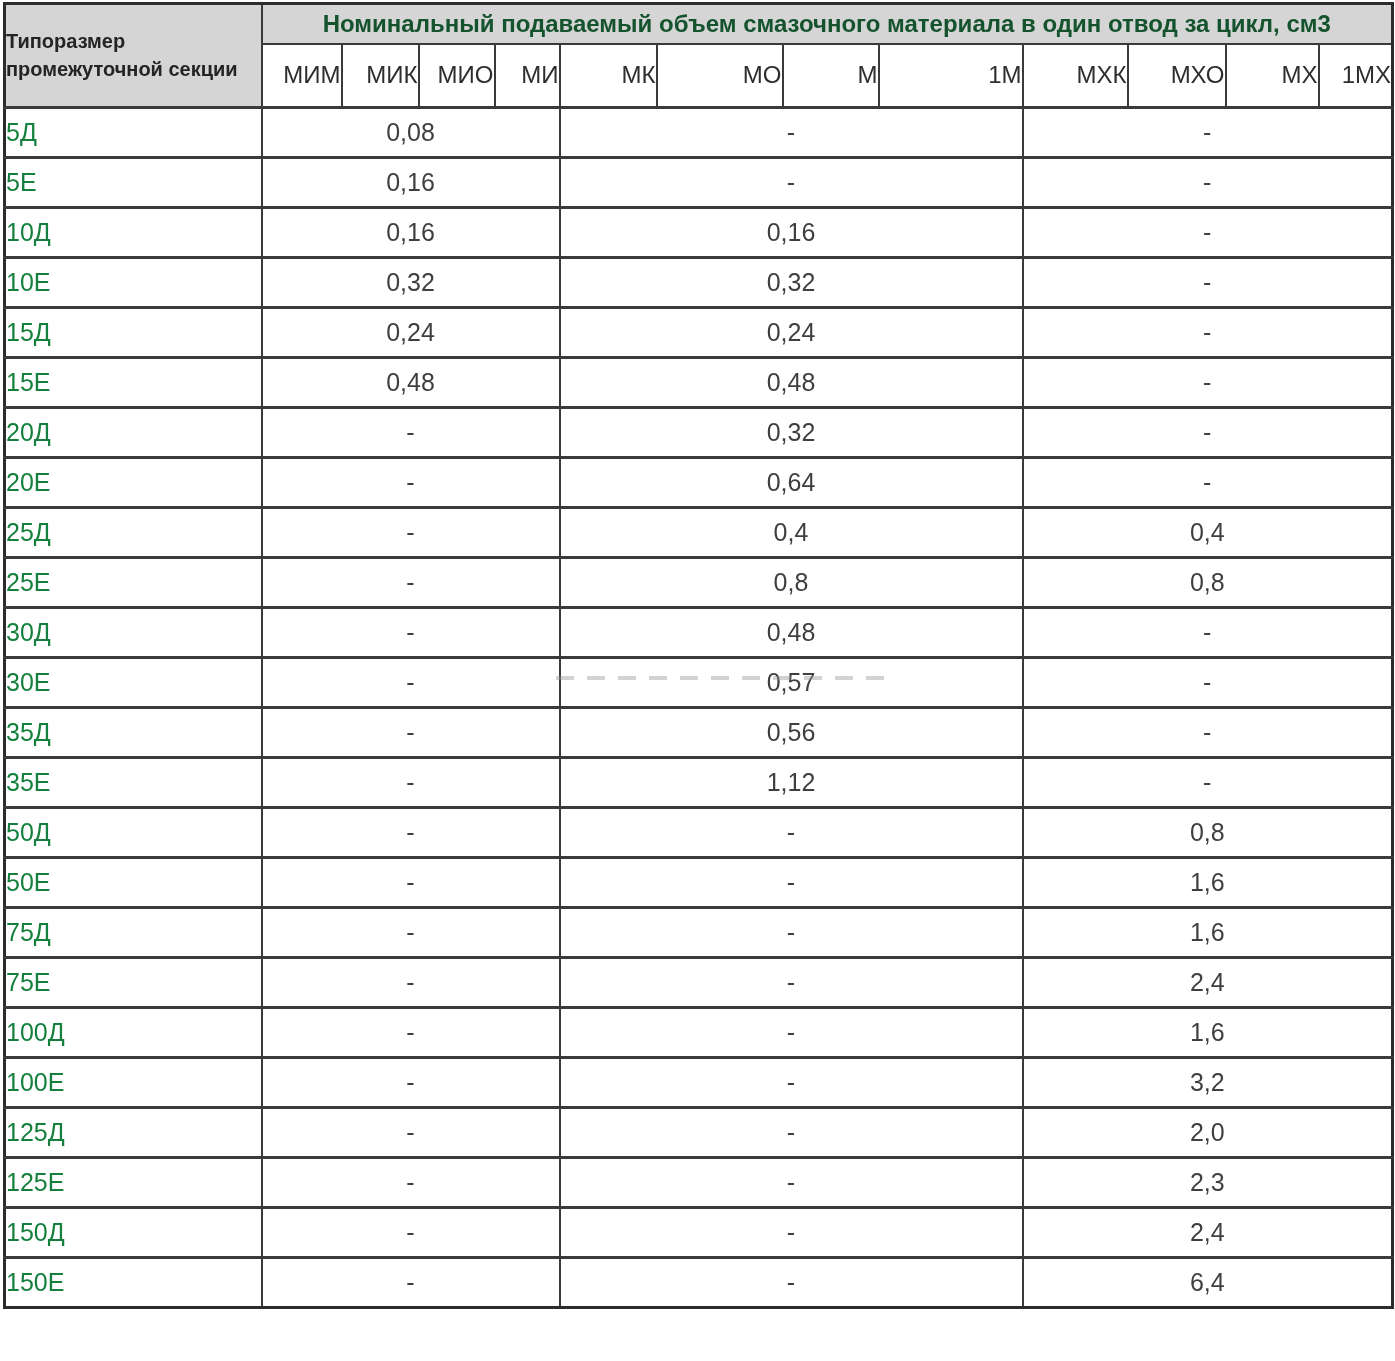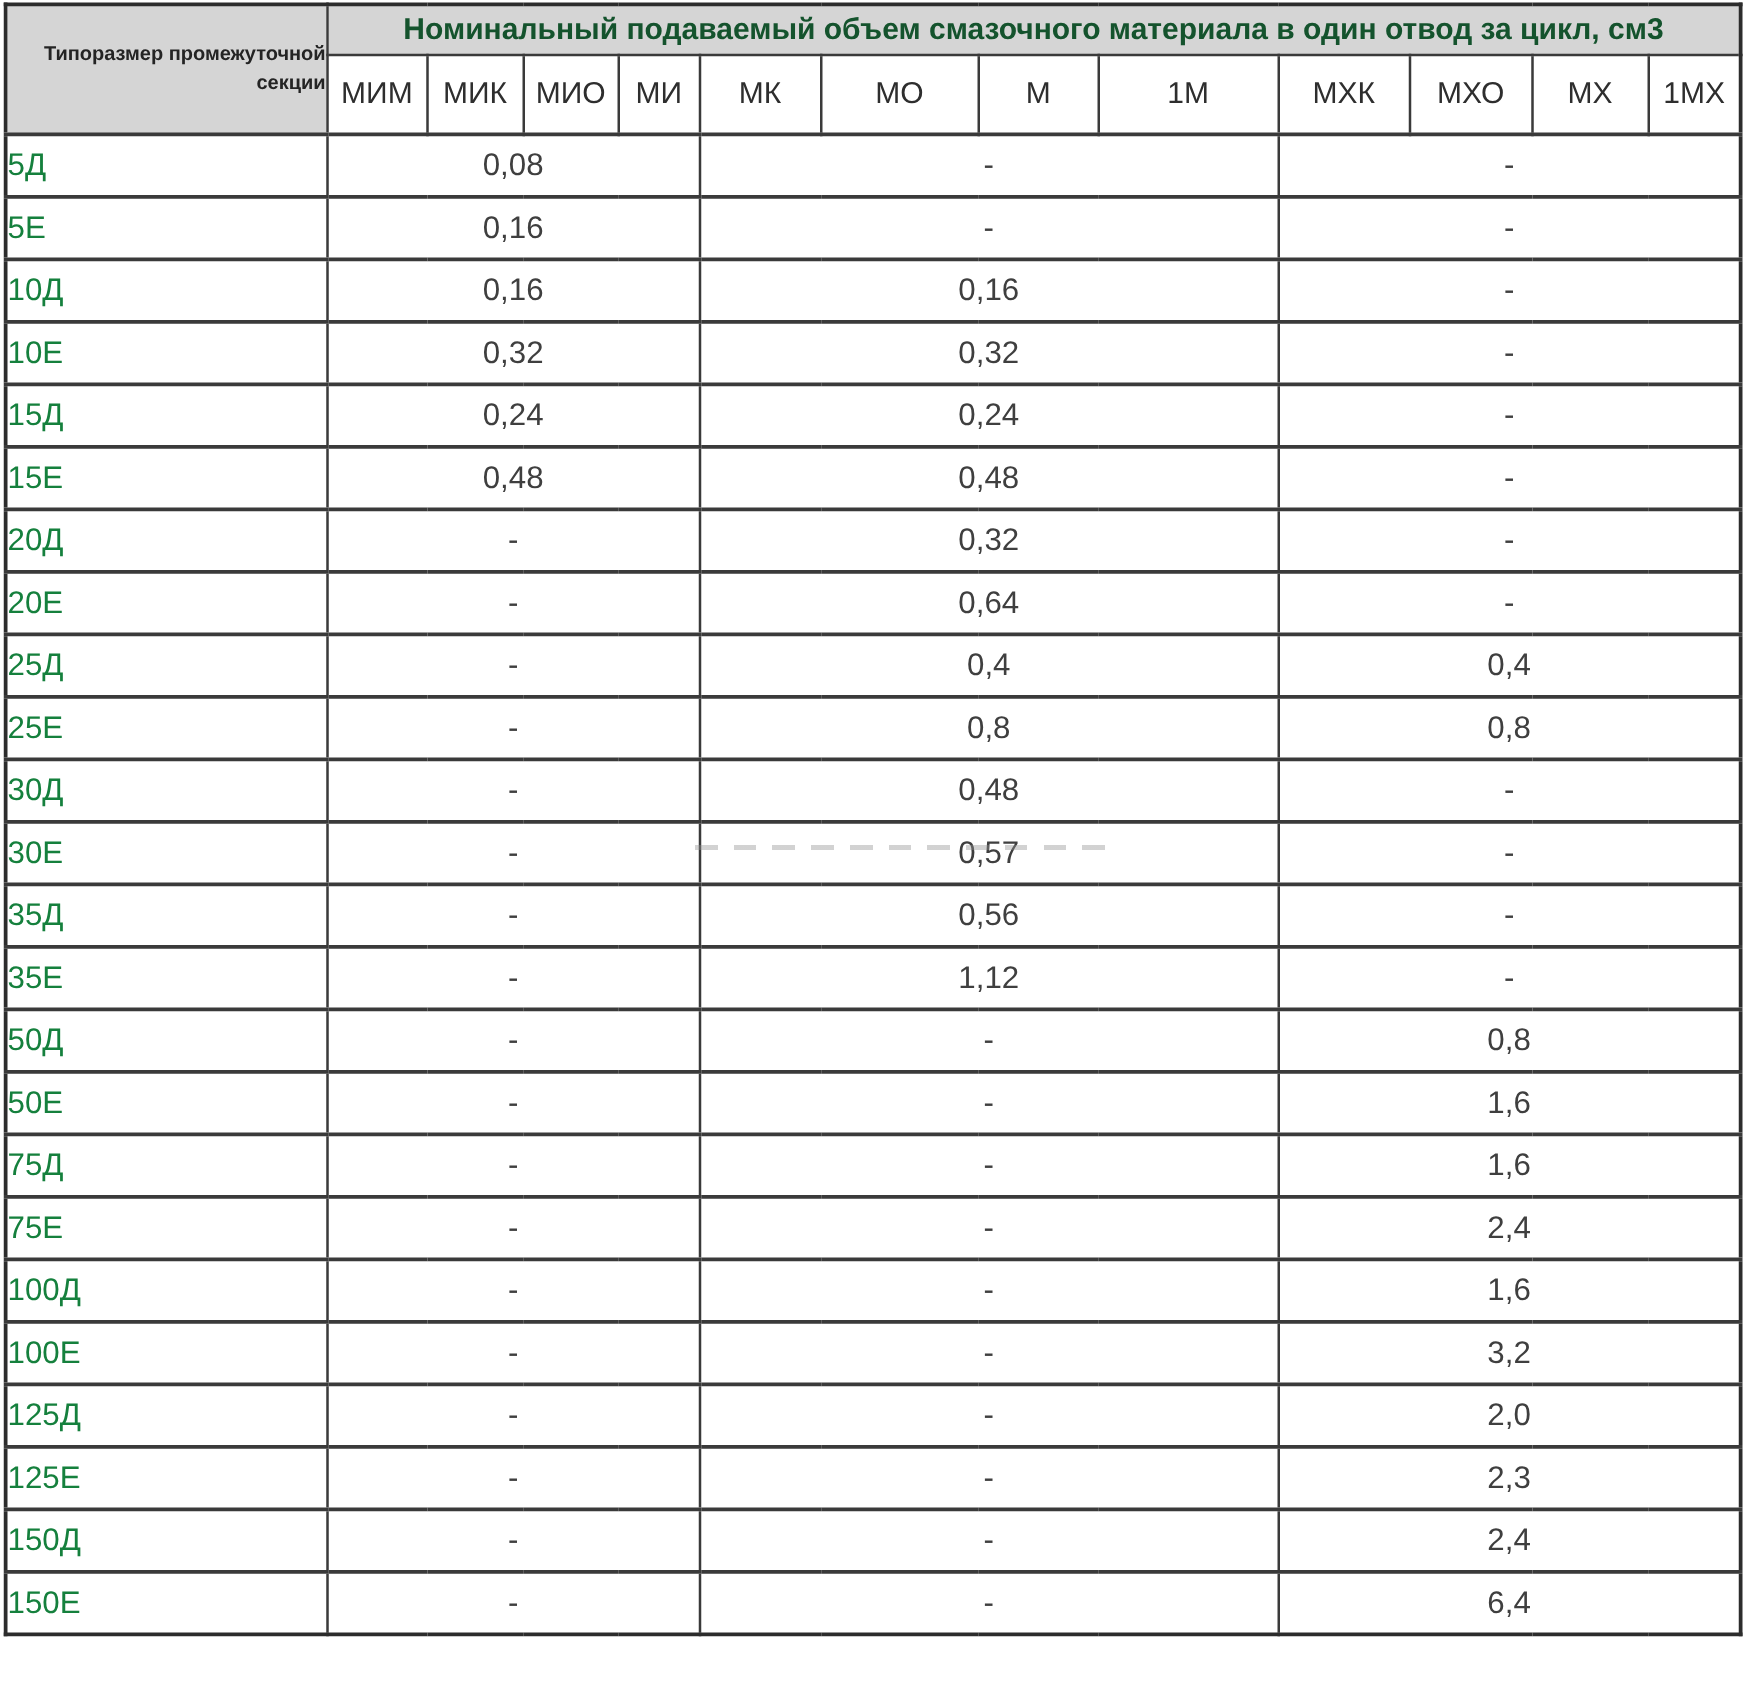--- a/index.html
+++ b/index.html
@@ -25,44 +25,44 @@
   .spec-table th, .spec-table td {
     border: 2px solid #3a3a3a;
     padding: 0;
     overflow: hidden;
     box-sizing: border-box;
   }
   
   .corner-cell {
     background: #d5d5d5;
     font-weight: bold;
-    font-size: 16px;
+    font-size: 20px;
     color: #242424;
-    text-align: right;
+    text-align: left;
     vertical-align: middle;
     line-height: 1.38;
     padding: 4px 10px;
     border-right-width: 3px;
   }
   .title-cell {
     background: #d5d5d5;
     font-weight: bold;
     font-size: 24px;
     color: #14532d;
     text-align: center;
     vertical-align: middle;
     height: 40px;
     border-bottom-width: 2px;
   }
   .sub-header-row th {
     background: #ffffff;
     font-weight: normal;
     font-size: 24px;
     color: #2e2e2e;
-    text-align: center;
+    text-align: right;
     vertical-align: middle;
     height: 64px;
   }
   
   .spec-table tbody th, .spec-table tbody td {
     height: 50px;
     border-top-width: 3px;
     font-size: 25px;
   }
   .row-label {

